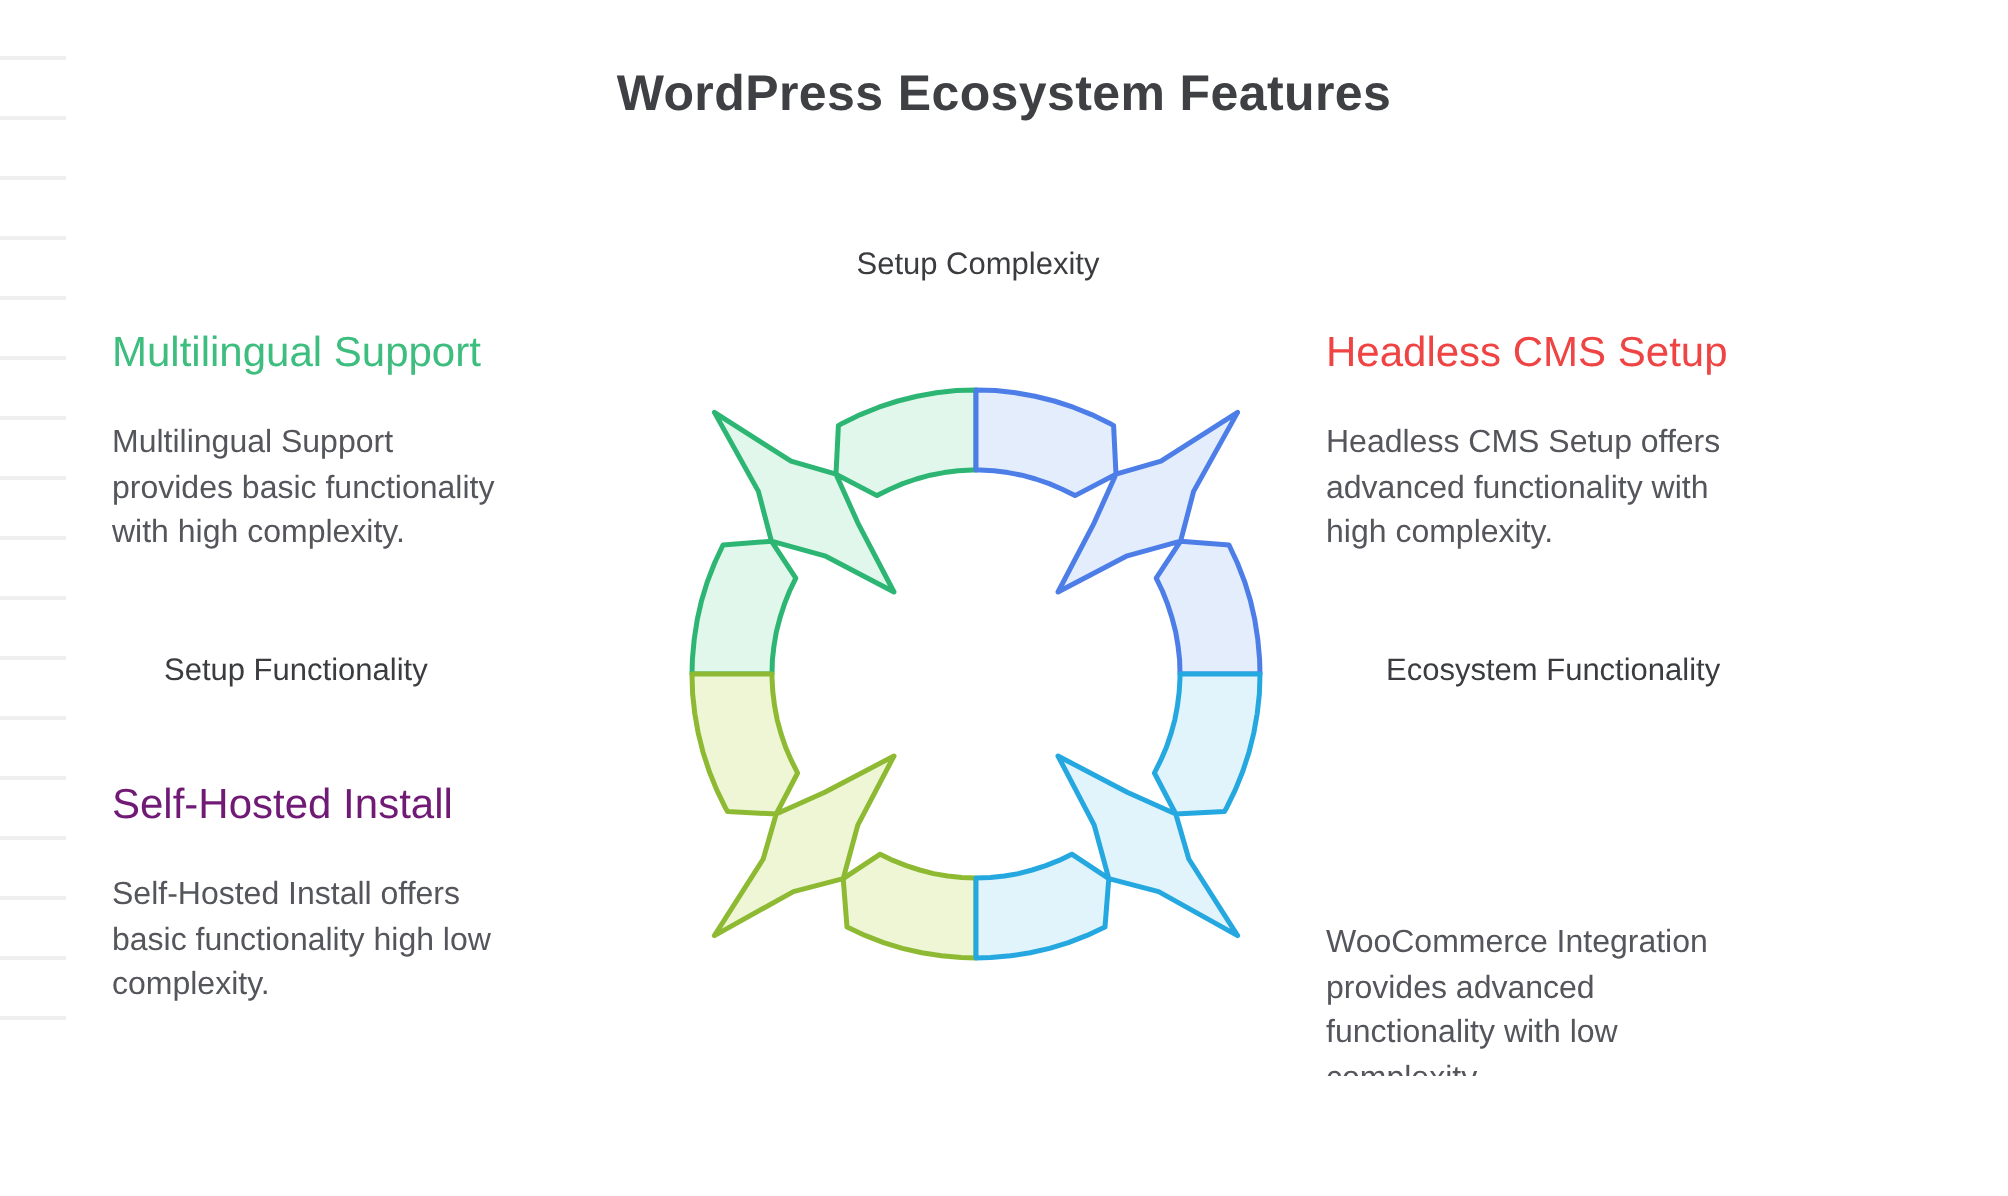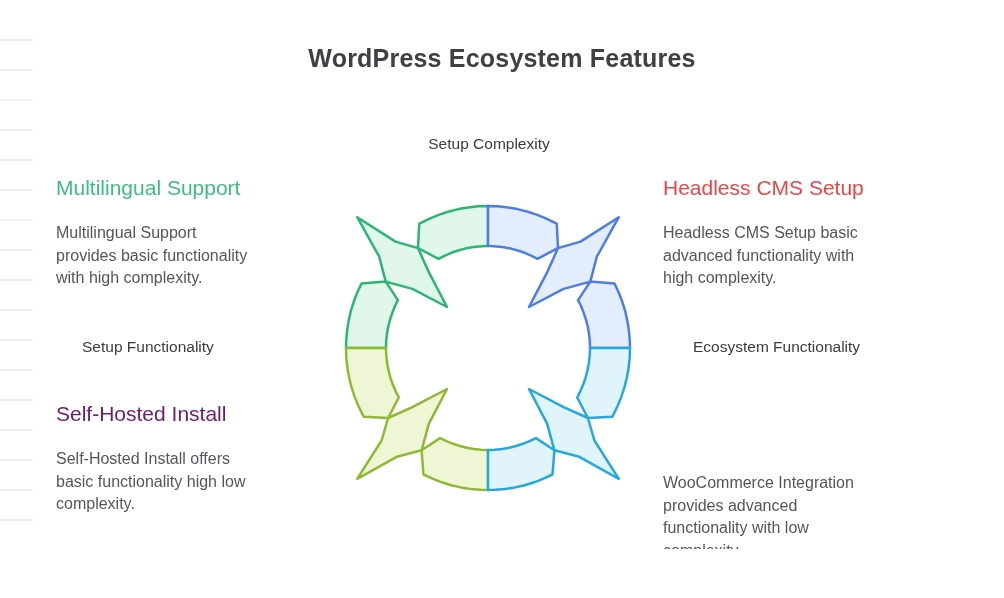--- a/index.html
+++ b/index.html
@@ -1,19 +1,18 @@
 <!DOCTYPE html>
 <html><head>
 <meta charset="utf-8">
 <style>
   html,body{margin:0;padding:0;background:#ffffff;}
   #canvas{
     position:relative;width:1004px;height:538px;background:#ffffff;overflow:hidden;
     font-family:"Liberation Sans","DejaVu Sans",sans-serif;
-    margin-top:11px;
   }
   .ruled-edge{
     position:absolute;left:0;top:0;width:33px;height:100%;
     background:repeating-linear-gradient(to bottom,#ffffff 0px,#ffffff 28px,#ededed 28px,#ededed 30px);
     opacity:.9;
   }
   .title{
     position:absolute;left:0;top:33px;width:100%;text-align:center;
     font-size:25px;font-weight:bold;color:#3f4043;letter-spacing:.2px;
   }
@@ -54,21 +53,21 @@
   <div class="axis-label axis-bottom">Low Complexity</div>
   <div class="axis-label axis-left">Setup Functionality</div>
   <div class="axis-label axis-right">Ecosystem Functionality</div>
 
   <div class="feature align-r pos-tl-title feature-title c-green">Multilingual Support</div>
   <div class="feature align-r pos-tl-desc feature-desc">Multilingual Support
 provides basic functionality
 with high complexity.</div>
 
   <div class="feature align-l pos-tr-title feature-title c-blue">Headless CMS Setup</div>
-  <div class="feature align-l pos-tr-desc feature-desc">Headless CMS Setup basic
+  <div class="feature align-l pos-tr-desc feature-desc">Headless CMS Setup offers
 advanced functionality with
 high complexity.</div>
 
   <div class="feature align-r pos-bl-title feature-title c-lime">Self-Hosted Install</div>
   <div class="feature align-r pos-bl-desc feature-desc">Self-Hosted Install offers
 basic functionality high low
 complexity.</div>
 
   <div class="feature align-l pos-br-desc feature-desc">WooCommerce Integration
 provides advanced

